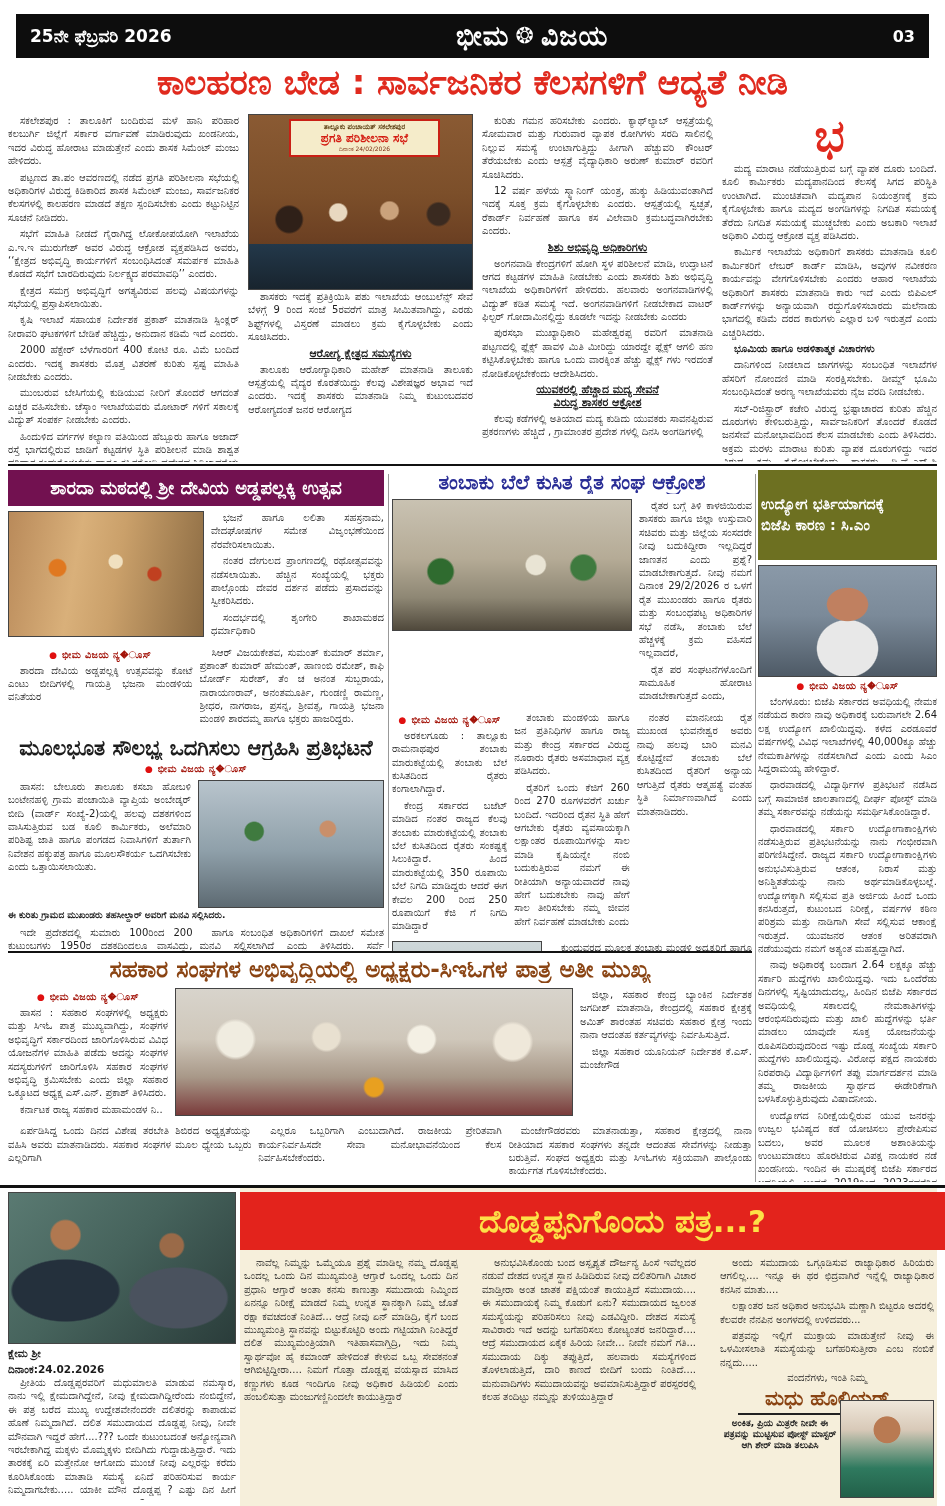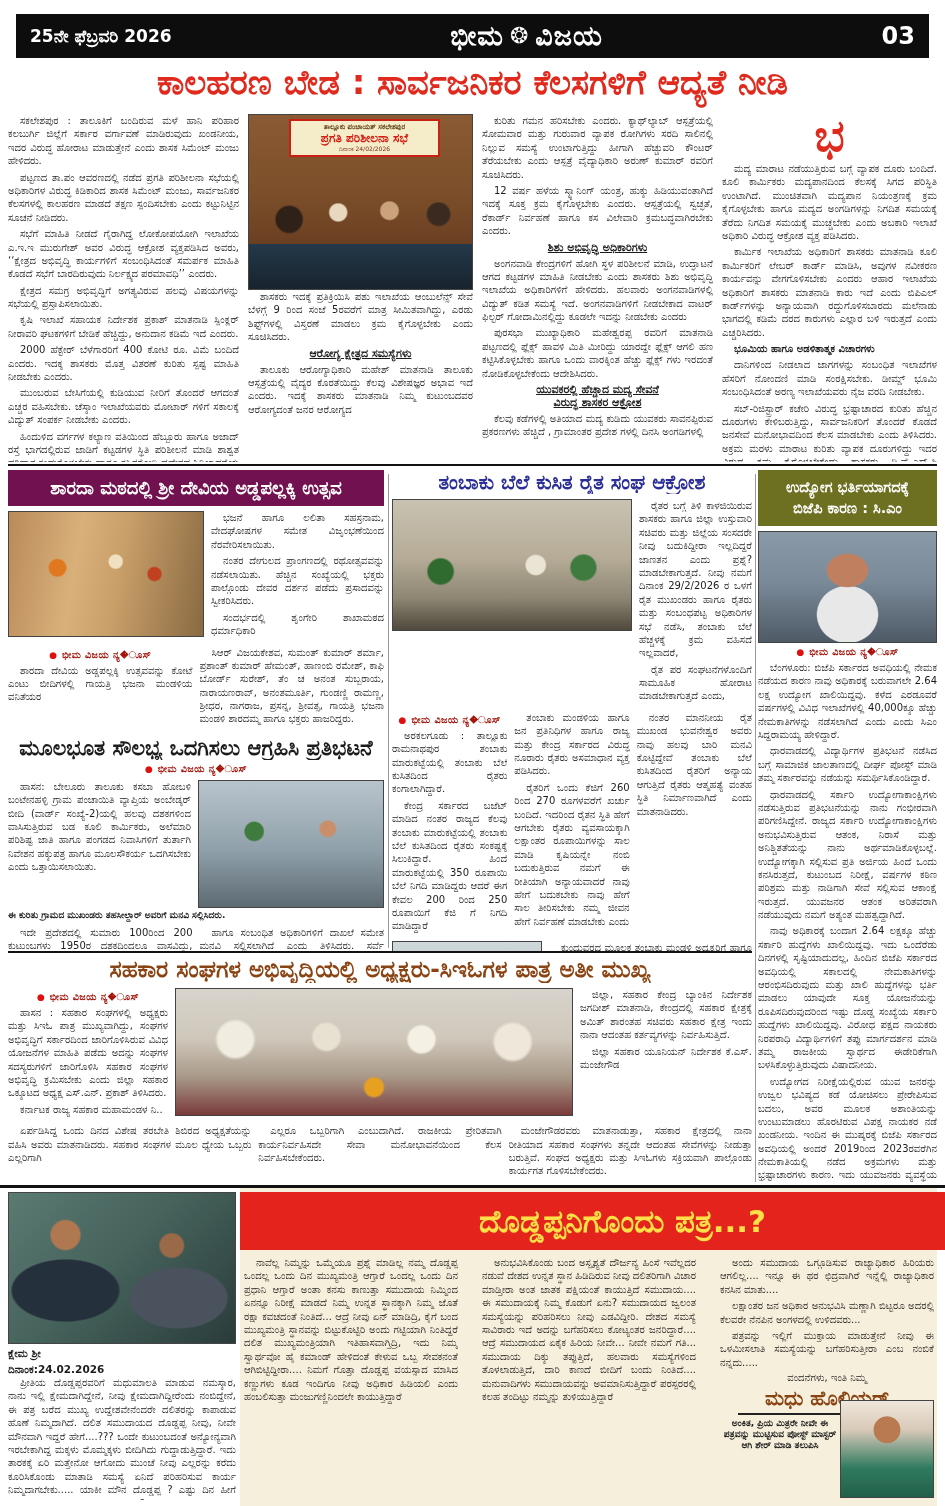--- a/index.html
+++ b/index.html
@@ -8,21 +8,21 @@
   }
   html,body{margin:0;padding:0;background:#e8e8e8;}
   .page{position:relative;width:945px;height:1506px;background:#ffffff;margin:0 auto;
         font-family:"DejaVu Sans",sans-serif;color:var(--ink);overflow:hidden;}
   
   .masthead{position:absolute;left:16px;top:14px;width:913px;height:44px;background:#0d0d0d;
             display:flex;align-items:center;justify-content:space-between;padding:0 14px;box-sizing:border-box;color:#fff;}
   .mast-date{font-weight:bold;font-size:17px;}
   .mast-title{font-weight:bold;font-size:27px;display:flex;align-items:center;gap:6px;letter-spacing:1px;}
   .chakra{font-size:22px;line-height:1;}
-  .mast-page{font-weight:bold;font-size:24px;text-align:right;}
+  .mast-page{font-weight:bold;font-size:16px;text-align:right;}
   
   .lead-headline{position:absolute;left:8px;top:62px;width:929px;height:46px;color:var(--headline-red);
                  font-size:34px;font-weight:bold;white-space:nowrap;overflow:hidden;text-align:center;}
   .lead-body{position:absolute;left:8px;top:114px;width:929px;height:348px;display:flex;gap:9px;overflow:hidden;}
   .lead-col{overflow:hidden;}
   .c1{width:231px;} .c2{width:225px;} .c3{width:231px;} .c4{flex:1;}
   .para{margin:0 0 3px 0;font-size:10px;line-height:1.34;text-align:justify;text-indent:12px;}
   .subhead{font-size:11px;font-weight:bold;text-align:center;text-decoration:underline;margin:3px 0;}
   .dropcap{color:var(--headline-red);font-size:44px;font-weight:bold;text-align:center;line-height:1;height:48px;}
   
@@ -85,22 +85,22 @@
   .sharada-block{position:absolute;left:8px;top:470px;width:376px;height:482px;overflow:hidden;}
   .hl-purple{background:var(--purple);color:#fff;font-weight:bold;font-size:18px;text-align:center;
              padding:7px 3px;white-space:nowrap;overflow:hidden;}
   .row{display:flex;gap:7px;margin-top:5px;}
   .flexcol{flex:1;overflow:hidden;}
   .hl-black{font-size:21px;font-weight:bold;text-align:center;margin-top:7px;white-space:nowrap;overflow:hidden;}
   .caption{font-size:9px;font-weight:bold;text-align:justify;margin:2px 0;}
   .tobacco-block{position:absolute;left:392px;top:470px;width:360px;height:482px;overflow:hidden;}
   .hl-blue{color:var(--blue);font-weight:bold;font-size:20px;text-align:center;white-space:nowrap;overflow:hidden;}
   .cm-block{position:absolute;left:758px;top:470px;width:179px;height:712px;overflow:hidden;}
-  .hl-olive{background:var(--olive);color:#fff;font-weight:bold;font-size:14.5px;text-align:center;
-            padding:7px 3px;line-height:1.45;}
+  .hl-olive{background:var(--olive);color:#fff;font-weight:bold;font-size:14.5px;
+            padding:24px 3px;line-height:1.45;}
   .coop-block{position:absolute;left:8px;top:956px;width:744px;height:226px;overflow:hidden;}
   .hl-brown{color:var(--brown);font-weight:bold;font-size:23px;text-align:center;white-space:nowrap;overflow:hidden;}
   
   .letter-bg{position:absolute;left:240px;top:1188px;width:697px;height:318px;background:#f6efdb;}
   .kharge-col{position:absolute;left:8px;top:1192px;width:228px;height:308px;overflow:hidden;}
   .kh-line{font-size:10.5px;font-weight:bold;margin-top:3px;}
   .banner{position:absolute;left:240px;top:1192px;width:765px;height:58px;background:var(--banner-red);
           color:#fde047;font-weight:bold;font-size:31px;display:flex;align-items:center;justify-content:center;
           white-space:nowrap;overflow:hidden;}
   .letter-cols{position:absolute;left:244px;top:1256px;width:690px;height:246px;display:flex;gap:24px;overflow:hidden;}

